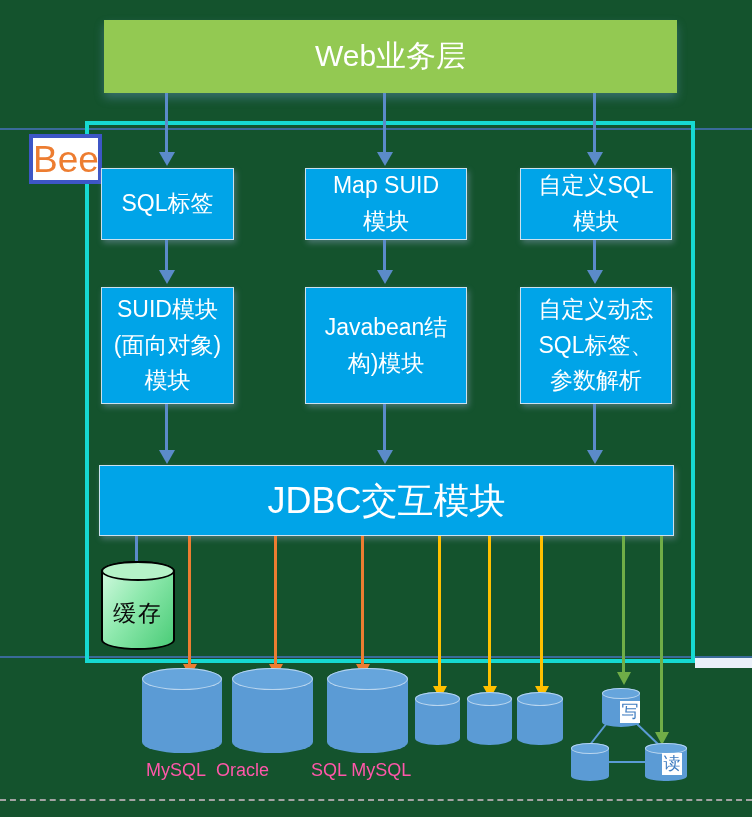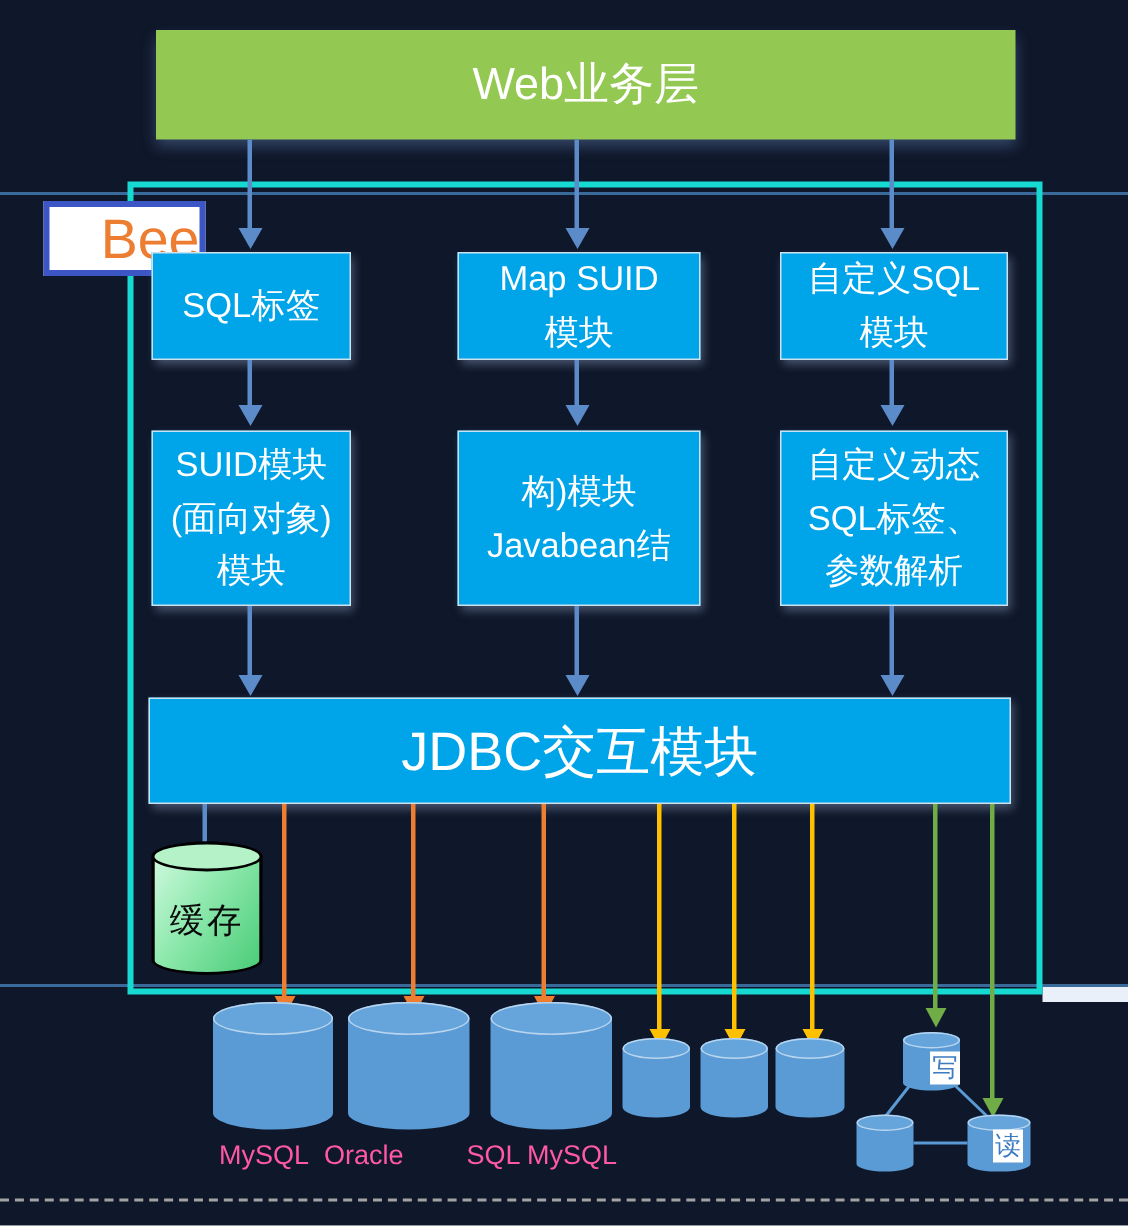--- a/index.html
+++ b/index.html
@@ -1,34 +1,34 @@
 <!DOCTYPE html>
 <html><head>
 <meta charset="utf-8">
 <style>
   html,body{margin:0;padding:0;background:#fff;}
   .stage{
-    position:relative;width:752px;height:817px;background:#0f172a;overflow:hidden;
+    position:relative;width:752px;height:817px;background:#14532d;overflow:hidden;
     font-family:"Liberation Sans","DejaVu Sans",sans-serif;
   }
   
   .hline{position:absolute;left:0;right:0;height:2px;background:#3A6A99;}
   .dashline{position:absolute;left:0;right:0;height:0;border-top:2px dashed #A3A3A3;}
   .band{position:absolute;background:#EAF0F9;}
   
   .teal-frame{position:absolute;left:85px;top:121px;width:610px;height:542px;
     border:4px solid #16D9D1;box-sizing:border-box;background:transparent;}
   
   .green-box{position:absolute;left:104px;top:20px;width:573px;height:73px;background:#93C952;
     color:#fff;font-size:30px;display:flex;align-items:center;justify-content:center;
     box-shadow:0 5px 9px rgba(120,160,220,.35);}
   
-  .bee{position:absolute;left:29px;top:134px;width:108px;height:50px;border:4px solid #3D56C6;
+  .bee{position:absolute;left:29px;top:134px;width:73px;height:50px;border:4px solid #3D56C6;
     box-sizing:border-box;background:#fff;color:#ED7D31;font-size:37px;display:flex;
-    align-items:center;justify-content:flex-end;line-height:1;}
+    align-items:center;justify-content:flex-start;line-height:1;}
   
   .bluebox{position:absolute;background:#00A4E8;color:#fff;text-align:center;
     display:flex;flex-direction:column;align-items:center;justify-content:center;
     font-size:23px;line-height:1.55;border:1px solid rgba(225,232,238,.9);box-sizing:border-box;
     box-shadow:2px 3px 6px rgba(140,160,190,.45);}
   .jdbc{font-size:36px;}
   
   .stem{position:absolute;width:3px;}
   .head{position:absolute;width:0;height:0;border-left:8px solid transparent;
     border-right:8px solid transparent;border-top:14px solid #5B8BC9;}
@@ -97,22 +97,22 @@
     <span>自定义SQL</span>
     <span>模块</span>
   </div>
 
   <div class="bluebox" style="left:101px;top:287px;width:133px;height:117px">
     <span>SUID模块</span>
     <span>(面向对象)</span>
     <span>模块</span>
   </div>
   <div class="bluebox" style="left:305px;top:287px;width:162px;height:117px">
+    <span>Javabean结</span>
     <span>构)模块</span>
-    <span>Javabean结</span>
   </div>
   <div class="bluebox" style="left:520px;top:287px;width:152px;height:117px">
     <span>自定义动态</span>
     <span>SQL标签、</span>
     <span>参数解析</span>
   </div>
 
   <div class="bluebox jdbc" style="left:99px;top:465px;width:575px;height:71px">
     <span>JDBC交互模块</span>
   </div>

